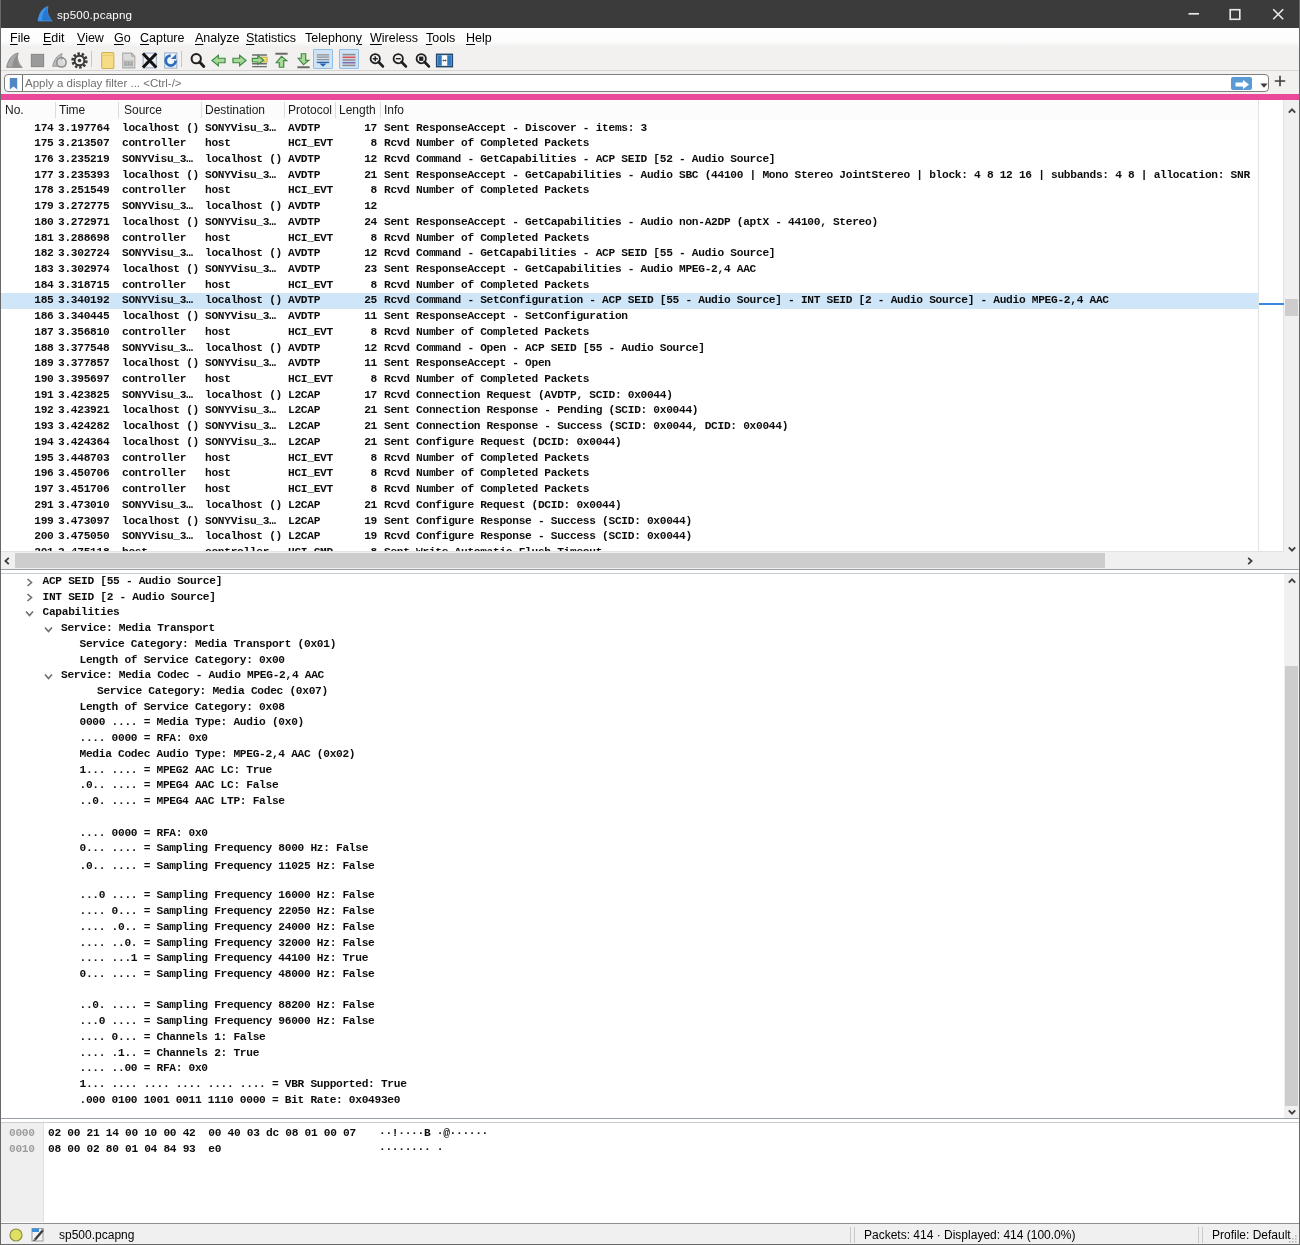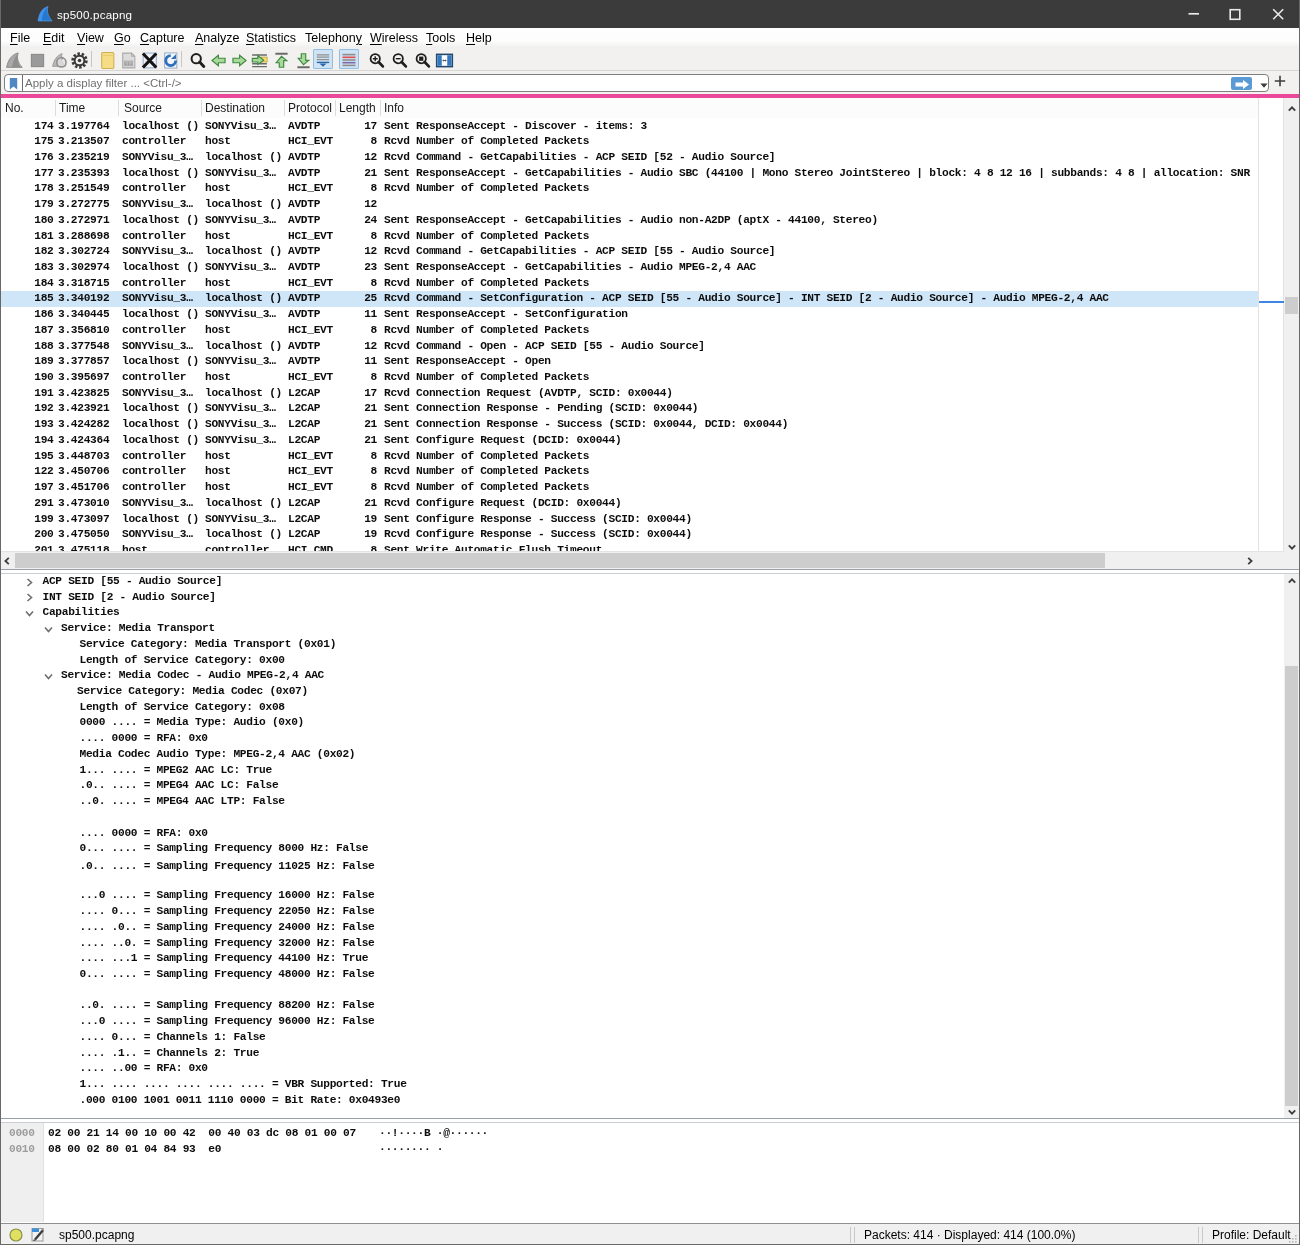--- a/index.html
+++ b/index.html
@@ -18,21 +18,21 @@
 .tsep{position:absolute;top:3px;width:1px;height:16px;background:#c8c7c6}
 .tglbox{position:absolute;top:1px;width:20px;height:20px;background:#cfe3f5;border:1px solid #91bfe3;border-radius:1px}
 
 #filterbar{position:absolute;left:0;top:71px;width:1298px;height:23px;background:#f2f1f0}
 #filterbox{position:absolute;left:3px;top:3px;width:1265px;height:18px;background:#fff;border:1px solid #7f7f7f;border-radius:4px}
 #filterbox .bsep{position:absolute;left:16.5px;top:0px;width:1.2px;height:16px;background:#6e6e6e}
 #filterbox .ph{position:absolute;left:20px;top:2px;font-size:11.5px;color:#6f6f6f}
 #applybtn{position:absolute;left:1226px;top:1.5px;width:21px;height:13px;background:#5b9bd5;border-radius:2px}
 #plusbtn{position:absolute;left:1272px;top:3px;width:14px;height:14px}
 
-#plist{position:absolute;left:0;top:94px;width:1298px;height:510px;background:#fff;border-top:4px solid #ec4899}
+#plist{position:absolute;left:0;top:94px;width:1298px;height:510px;background:#fff;border-top:6px solid #ec4899}
 #phead{position:absolute;left:0;top:0;width:1298px;height:20px;background:#fcfcfc;font-size:12px;color:#1a1a1a}
 #phead span{position:absolute;top:3px}
 #phead i{position:absolute;top:2px;width:1px;height:16px;background:#dcdcdc;font-style:normal}
 #prows{position:absolute;left:0;top:20.5px;width:1257px;height:437px;overflow:hidden;font-family:"Liberation Mono",monospace;font-weight:700;font-size:11.2px;letter-spacing:-0.30px;color:#0c0c0c}
 .prow{position:absolute;left:0;width:1257px;height:15.72px;line-height:15.72px;white-space:pre}
 .prow span{position:absolute;top:0;height:15.72px}
 .prow.sel{background:#cfe5f8}
 .c-no{left:0;width:52.5px;text-align:right}
 .c-time{left:57px}
 .c-src{left:121px}
@@ -256,21 +256,21 @@
 <div class="prow" style="top:188.64px"><span class="c-no">186</span><span class="c-time">3.340445</span><span class="c-src">localhost ()</span><span class="c-dst">SONYVisu_3…</span><span class="c-proto">AVDTP</span><span class="c-len">11</span><span class="c-info">Sent ResponseAccept - SetConfiguration</span></div>
 <div class="prow" style="top:204.36px"><span class="c-no">187</span><span class="c-time">3.356810</span><span class="c-src">controller</span><span class="c-dst">host</span><span class="c-proto">HCI_EVT</span><span class="c-len">8</span><span class="c-info">Rcvd Number of Completed Packets</span></div>
 <div class="prow" style="top:220.08px"><span class="c-no">188</span><span class="c-time">3.377548</span><span class="c-src">SONYVisu_3…</span><span class="c-dst">localhost ()</span><span class="c-proto">AVDTP</span><span class="c-len">12</span><span class="c-info">Rcvd Command - Open - ACP SEID [55 - Audio Source]</span></div>
 <div class="prow" style="top:235.80px"><span class="c-no">189</span><span class="c-time">3.377857</span><span class="c-src">localhost ()</span><span class="c-dst">SONYVisu_3…</span><span class="c-proto">AVDTP</span><span class="c-len">11</span><span class="c-info">Sent ResponseAccept - Open</span></div>
 <div class="prow" style="top:251.52px"><span class="c-no">190</span><span class="c-time">3.395697</span><span class="c-src">controller</span><span class="c-dst">host</span><span class="c-proto">HCI_EVT</span><span class="c-len">8</span><span class="c-info">Rcvd Number of Completed Packets</span></div>
 <div class="prow" style="top:267.24px"><span class="c-no">191</span><span class="c-time">3.423825</span><span class="c-src">SONYVisu_3…</span><span class="c-dst">localhost ()</span><span class="c-proto">L2CAP</span><span class="c-len">17</span><span class="c-info">Rcvd Connection Request (AVDTP, SCID: 0x0044)</span></div>
 <div class="prow" style="top:282.96px"><span class="c-no">192</span><span class="c-time">3.423921</span><span class="c-src">localhost ()</span><span class="c-dst">SONYVisu_3…</span><span class="c-proto">L2CAP</span><span class="c-len">21</span><span class="c-info">Sent Connection Response - Pending (SCID: 0x0044)</span></div>
 <div class="prow" style="top:298.68px"><span class="c-no">193</span><span class="c-time">3.424282</span><span class="c-src">localhost ()</span><span class="c-dst">SONYVisu_3…</span><span class="c-proto">L2CAP</span><span class="c-len">21</span><span class="c-info">Sent Connection Response - Success (SCID: 0x0044, DCID: 0x0044)</span></div>
 <div class="prow" style="top:314.40px"><span class="c-no">194</span><span class="c-time">3.424364</span><span class="c-src">localhost ()</span><span class="c-dst">SONYVisu_3…</span><span class="c-proto">L2CAP</span><span class="c-len">21</span><span class="c-info">Sent Configure Request (DCID: 0x0044)</span></div>
 <div class="prow" style="top:330.12px"><span class="c-no">195</span><span class="c-time">3.448703</span><span class="c-src">controller</span><span class="c-dst">host</span><span class="c-proto">HCI_EVT</span><span class="c-len">8</span><span class="c-info">Rcvd Number of Completed Packets</span></div>
-<div class="prow" style="top:345.84px"><span class="c-no">122</span><span class="c-time">3.450706</span><span class="c-src">controller</span><span class="c-dst">host</span><span class="c-proto">HCI_EVT</span><span class="c-len">8</span><span class="c-info">Rcvd Number of Completed Packets</span></div>
+<div class="prow" style="top:345.84px"><span class="c-no">196</span><span class="c-time">3.450706</span><span class="c-src">controller</span><span class="c-dst">host</span><span class="c-proto">HCI_EVT</span><span class="c-len">8</span><span class="c-info">Rcvd Number of Completed Packets</span></div>
 <div class="prow" style="top:361.56px"><span class="c-no">197</span><span class="c-time">3.451706</span><span class="c-src">controller</span><span class="c-dst">host</span><span class="c-proto">HCI_EVT</span><span class="c-len">8</span><span class="c-info">Rcvd Number of Completed Packets</span></div>
 <div class="prow" style="top:377.28px"><span class="c-no">291</span><span class="c-time">3.473010</span><span class="c-src">SONYVisu_3…</span><span class="c-dst">localhost ()</span><span class="c-proto">L2CAP</span><span class="c-len">21</span><span class="c-info">Rcvd Configure Request (DCID: 0x0044)</span></div>
 <div class="prow" style="top:393.00px"><span class="c-no">199</span><span class="c-time">3.473097</span><span class="c-src">localhost ()</span><span class="c-dst">SONYVisu_3…</span><span class="c-proto">L2CAP</span><span class="c-len">19</span><span class="c-info">Sent Configure Response - Success (SCID: 0x0044)</span></div>
 <div class="prow" style="top:408.72px"><span class="c-no">200</span><span class="c-time">3.475050</span><span class="c-src">SONYVisu_3…</span><span class="c-dst">localhost ()</span><span class="c-proto">L2CAP</span><span class="c-len">19</span><span class="c-info">Rcvd Configure Response - Success (SCID: 0x0044)</span></div>
 <div class="prow" style="top:424.44px"><span class="c-no">201</span><span class="c-time">3.475118</span><span class="c-src">host</span><span class="c-dst">controller</span><span class="c-proto">HCI CMD</span><span class="c-len">8</span><span class="c-info">Sent Write Automatic Flush Timeout</span></div>
  </div>
  <div id="pmap">
       <div id="pmapline"></div>
     </div>
  <div id="pvsb">
@@ -309,21 +309,21 @@
           <path d="M1 2.5 L4.5 6.5 L8 2.5" fill="none" stroke="#6e6e6e" stroke-width="1.6"></path>
         </svg><span style="left:41.5px">Capabilities</span></div>
 <div class="drow" style="top:47.16px"><svg class="chev" style="left:43px" width="9" height="9" viewBox="0 0 9 9">
           <path d="M1 2.5 L4.5 6.5 L8 2.5" fill="none" stroke="#6e6e6e" stroke-width="1.6"></path>
         </svg><span style="left:60.0px">Service: Media Transport</span></div>
 <div class="drow" style="top:62.88px"><span style="left:78.5px">Service Category: Media Transport (0x01)</span></div>
 <div class="drow" style="top:78.60px"><span style="left:78.5px">Length of Service Category: 0x00</span></div>
 <div class="drow" style="top:94.32px"><svg class="chev" style="left:43px" width="9" height="9" viewBox="0 0 9 9">
           <path d="M1 2.5 L4.5 6.5 L8 2.5" fill="none" stroke="#6e6e6e" stroke-width="1.6"></path>
         </svg><span style="left:60.0px">Service: Media Codec - Audio MPEG-2,4 AAC</span></div>
-<div class="drow" style="top:110.04px"><span style="left:76px">Service Category: Media Codec (0x07)</span></div>
+<div class="drow" style="top:110.04px"><span style="left:96px">Service Category: Media Codec (0x07)</span></div>
 <div class="drow" style="top:125.76px"><span style="left:78.5px">Length of Service Category: 0x08</span></div>
 <div class="drow" style="top:141.48px"><span style="left:78.5px">0000 .... = Media Type: Audio (0x0)</span></div>
 <div class="drow" style="top:157.20px"><span style="left:78.5px">.... 0000 = RFA: 0x0</span></div>
 <div class="drow" style="top:172.92px"><span style="left:78.5px">Media Codec Audio Type: MPEG-2,4 AAC (0x02)</span></div>
 <div class="drow" style="top:188.64px"><span style="left:78.5px">1... .... = MPEG2 AAC LC: True</span></div>
 <div class="drow" style="top:204.36px"><span style="left:78.5px">.0.. .... = MPEG4 AAC LC: False</span></div>
 <div class="drow" style="top:220.08px"><span style="left:78.5px">..0. .... = MPEG4 AAC LTP: False</span></div>
 <div class="drow" style="top:251.52px"><span style="left:78.5px">.... 0000 = RFA: 0x0</span></div>
 <div class="drow" style="top:267.24px"><span style="left:78.5px">0... .... = Sampling Frequency 8000 Hz: False</span></div>
 <div class="drow" style="top:285px"><span style="left:78.5px">.0.. .... = Sampling Frequency 11025 Hz: False</span></div>

